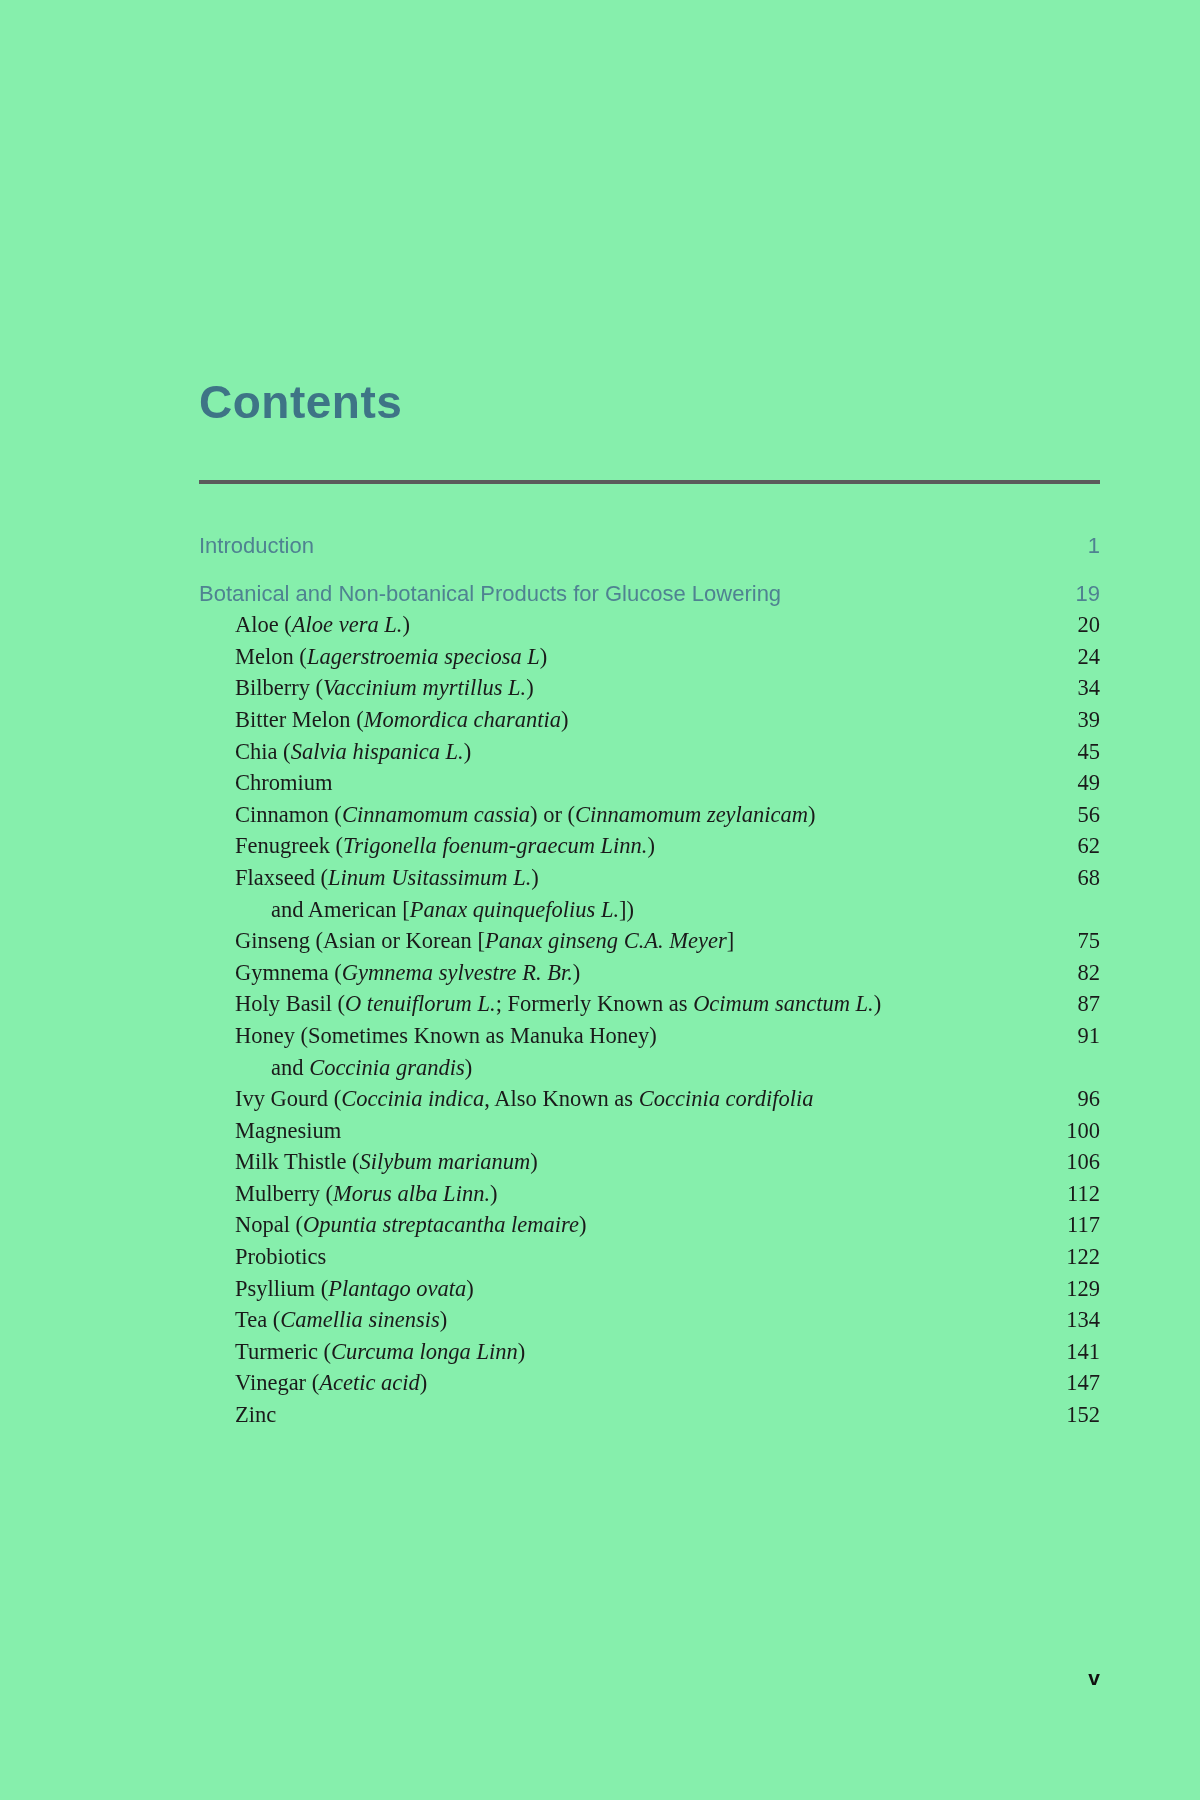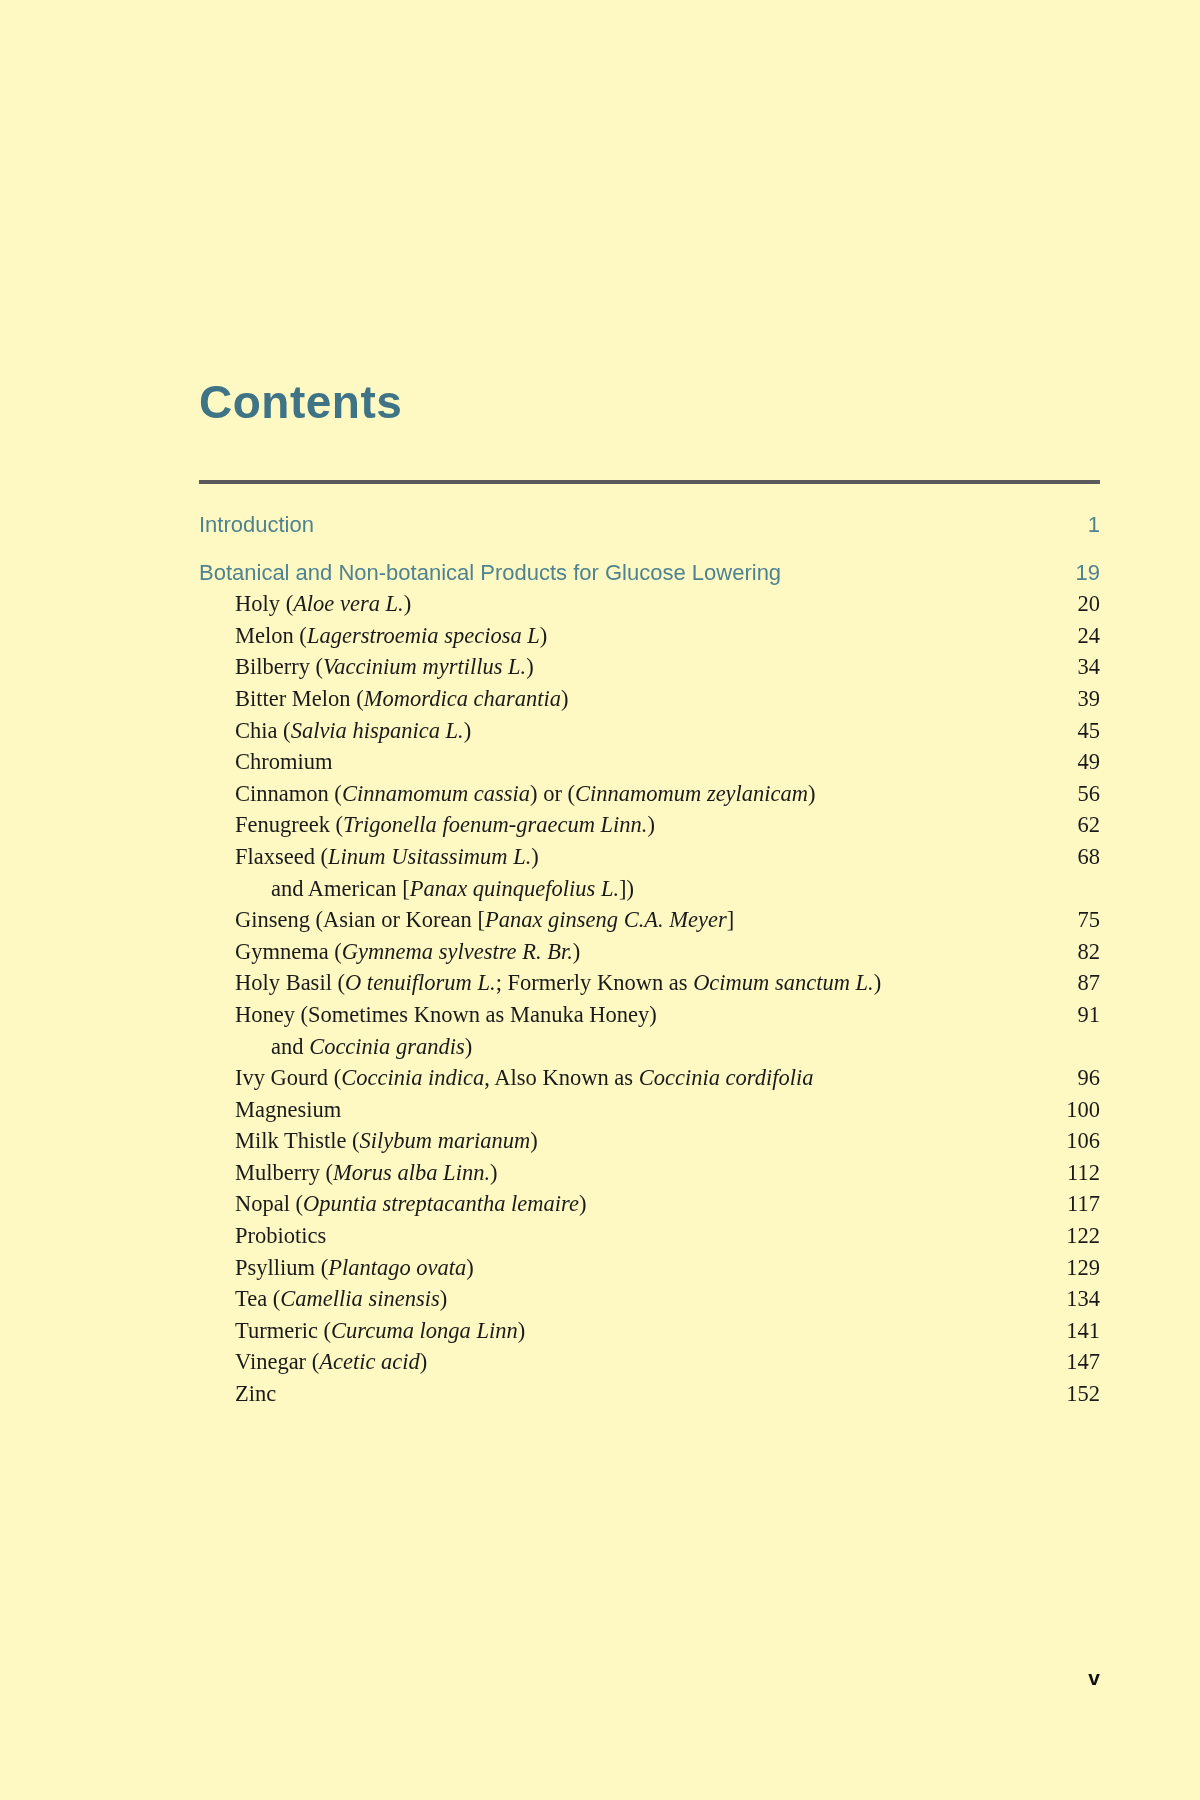--- a/index.html
+++ b/index.html
@@ -4,21 +4,21 @@
 <style>
   html, body {
     margin: 0;
     padding: 0;
     background: #ffffff;
   }
   .page {
     position: relative;
     width: 1200px;
     height: 1800px;
-    background: #fef9c3;
+    background: #86efac;
     overflow: hidden;
     font-family: "Liberation Serif", serif;
     color: var(--ink, #1a1a1a);
   }
   .title {
     position: absolute;
     left: 199px;
     top: 348px;
     font-family: "Liberation Sans", sans-serif;
     font-weight: 700;
@@ -44,20 +44,21 @@
   .toc-row {
     display: flex;
     justify-content: space-between;
     align-items: flex-end;
     line-height: 31.6px;
   }
   .toc-row.heading {
     font-family: "Liberation Sans", sans-serif;
     font-size: 22px;
     color: var(--heading-color, #4f8291);
+    margin-top: 21px;
   }
   .toc-row.item {
     font-size: 22.5px;
     color: var(--ink, #1a1a1a);
   }
   .toc-row.gap {
     margin-top: 16px;
     align-items: center;
   }
   .toc-label {
@@ -98,21 +99,21 @@
         <span class="toc-page">1</span>
       </div>
       <div class="toc-row heading gap">
         <span class="toc-label">
           <span class="toc-line ind0"><span>Botanical and Non-botanical Products for Glucose Lowering</span></span>
         </span>
         <span class="toc-page">19</span>
       </div>
       <div class="toc-row item">
         <span class="toc-label">
-          <span class="toc-line ind1"><span>Holy (</span><i>Aloe vera L.</i><span>)</span></span>
+          <span class="toc-line ind1"><span>Aloe (</span><i>Aloe vera L.</i><span>)</span></span>
         </span>
         <span class="toc-page">20</span>
       </div>
       <div class="toc-row item">
         <span class="toc-label">
           <span class="toc-line ind1"><span>Melon (</span><i>Lagerstroemia speciosa L</i><span>)</span></span>
         </span>
         <span class="toc-page">24</span>
       </div>
       <div class="toc-row item">

